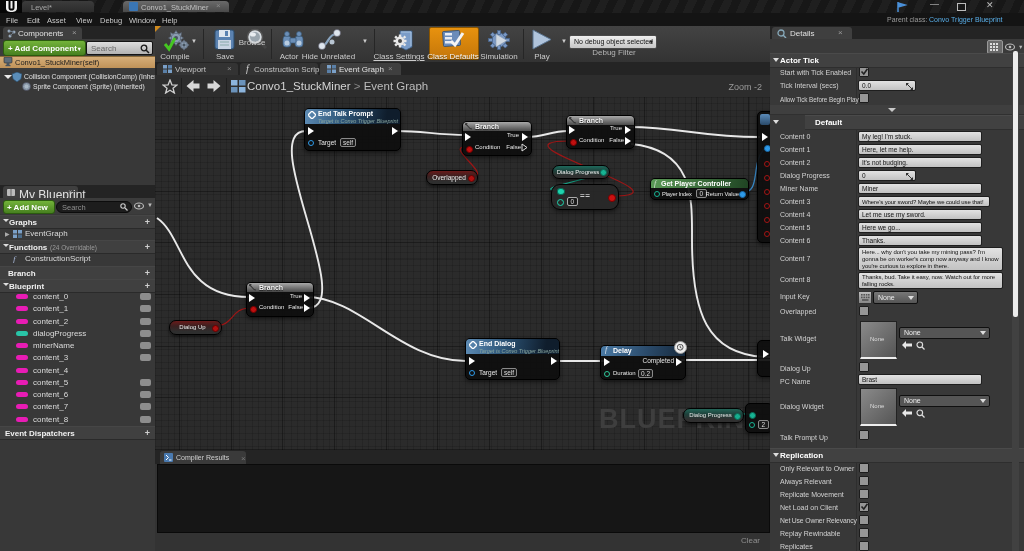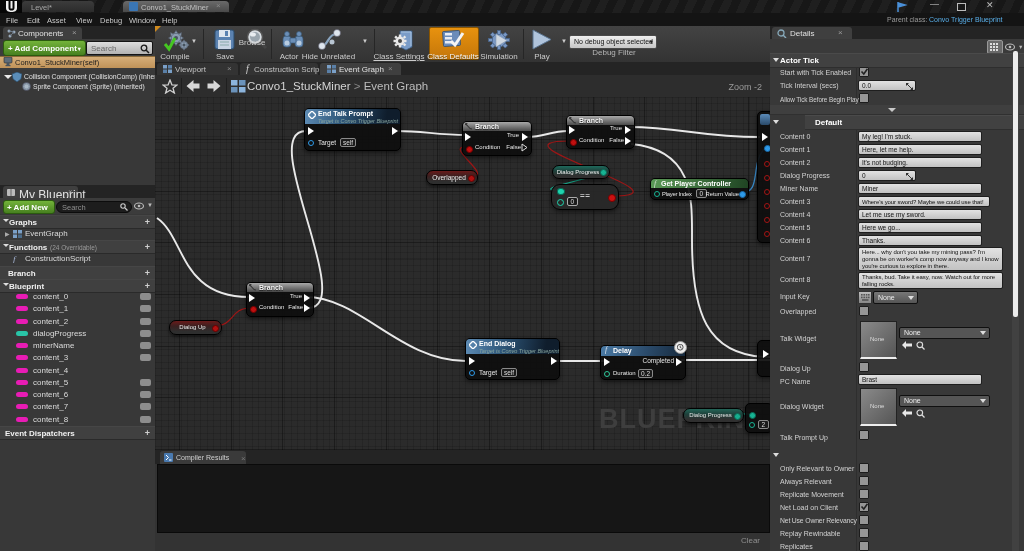--- a/index.html
+++ b/index.html
@@ -787,20 +787,23 @@
         </div>
   <svg class="abs" style="left:132px;top:356px;" width="10" height="8">
           <path d="M4 0 L4 2.5 L10 2.5 L10 5.5 L4 5.5 L4 8 L0 4 Z" fill="#e8e8e8"></path>
         </svg>
   <svg class="abs" style="left:146px;top:356px;" width="9" height="9">
           <circle cx="3.8" cy="3.8" r="2.8" fill="none" stroke="#ddd" stroke-width="1.2"></circle>
           <line x1="6" y1="6" x2="8.5" y2="8.5" stroke="#ddd" stroke-width="1.3"></line>
         </svg>
   <div class="dlabel" style="top:381px;">Talk Prompt Up</div>
   <div class="cbox" style="left:89px;top:377px;"></div>
+  <div class="dhead" style="top:395px;">
+          <b>Replication</b>
+        </div>
   <div class="tri" style="left:3px;top:400px;border-left:3.5px solid transparent;border-right:3.5px solid transparent;border-top:4px solid #ddd;"></div>
   <div class="dlabel" style="top:412px;">Only Relevant to Owner</div>
   <div class="cbox" style="left:89px;top:410px;"></div>
   <div class="dlabel" style="top:425px;">Always Relevant</div>
   <div class="cbox" style="left:89px;top:423px;"></div>
   <div class="dlabel" style="top:438px;">Replicate Movement</div>
   <div class="cbox" style="left:89px;top:436px;"></div>
   <div class="dlabel" style="top:451px;">Net Load on Client</div>
   <div class="cbox" style="left:89px;top:449px;"></div>
   <svg class="abs" style="left:90px;top:449px;" width="9" height="9">

